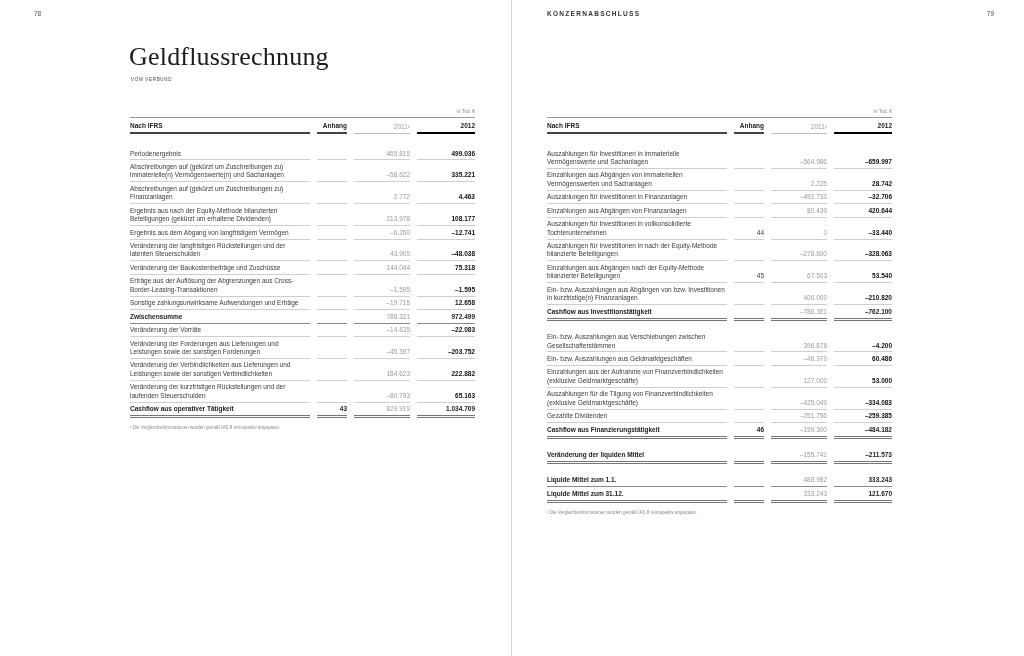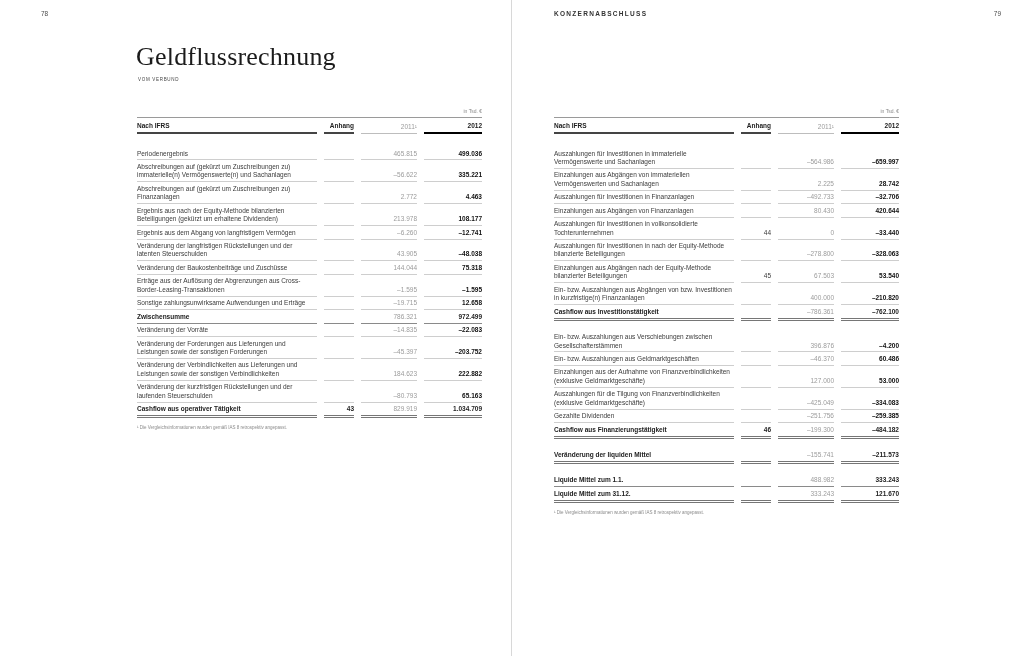--- a/index.html
+++ b/index.html
@@ -2,21 +2,21 @@
 <html><head>
 <meta charset="utf-8">
 <style>
   html,body { margin:0; padding:0; background:#f2f2f2; }
   .spread {
     position:relative; width:1024px; height:656px; background:#ffffff;
     font-family:"Liberation Sans", sans-serif; overflow:hidden;
     margin:0 auto; box-shadow:0 0 4px rgba(0,0,0,.15);
   }
   .gutter { position:absolute; left:511px; top:0; width:1px; height:656px; background:#d8d8d8; }
-  .page { position:absolute; top:0; width:512px; height:656px;margin-left:7px; }
+  .page { position:absolute; top:0; width:512px; height:656px; }
   .page.left { left:0; } .page.right { left:512px; }
 
   .page-num { position:absolute; top:10px; font-size:6.5px; color:#4a4a4a; }
   .left  .page-num { left:34px; }
   .right .page-num { right:30px; }
   .running-head { position:absolute; left:35px; top:10px; font-size:6.5px; font-weight:bold;
                   letter-spacing:1.3px; color:#333; }
 
   .doc-title { position:absolute; left:129px; top:42px; font-family:"Liberation Serif", serif;
                font-size:26px; color:#1b1b1b; letter-spacing:.2px; }

